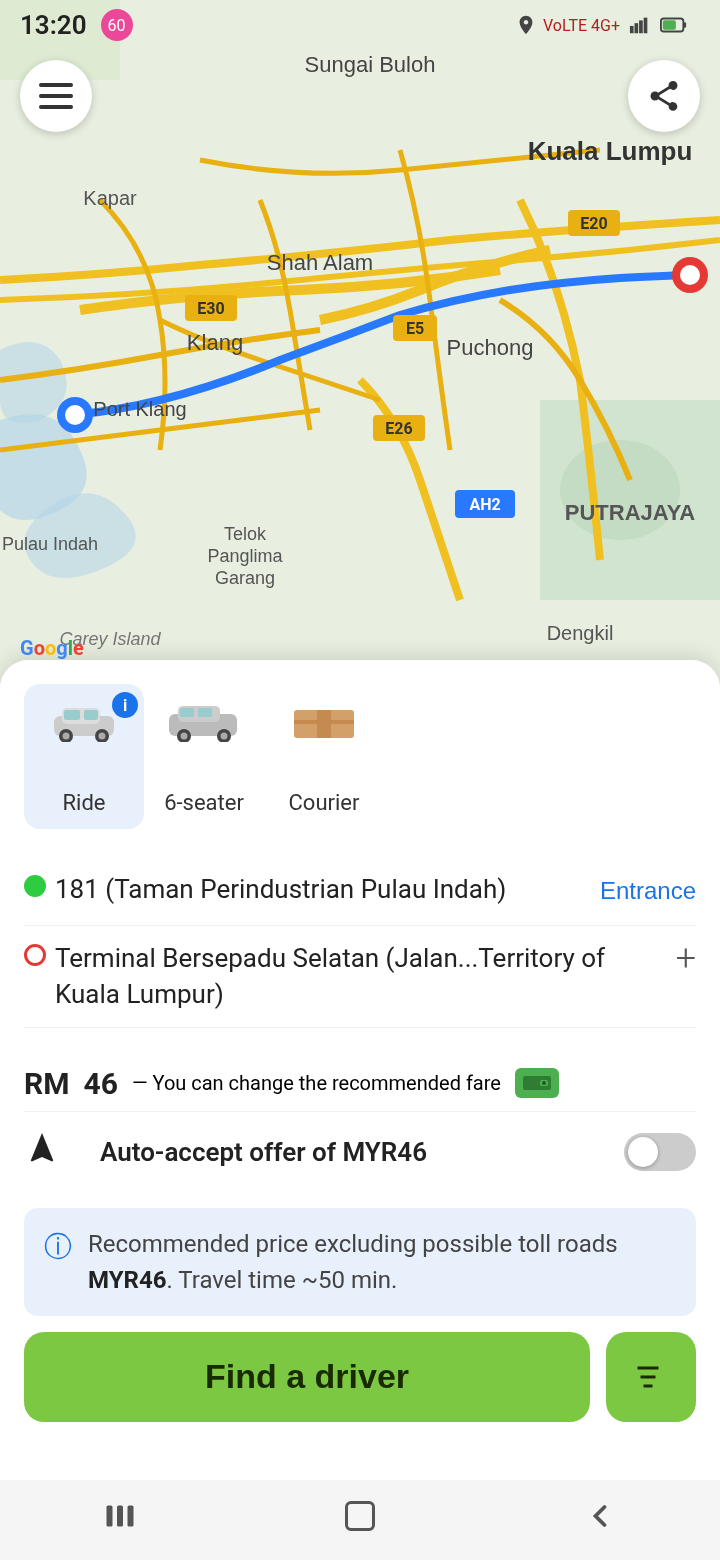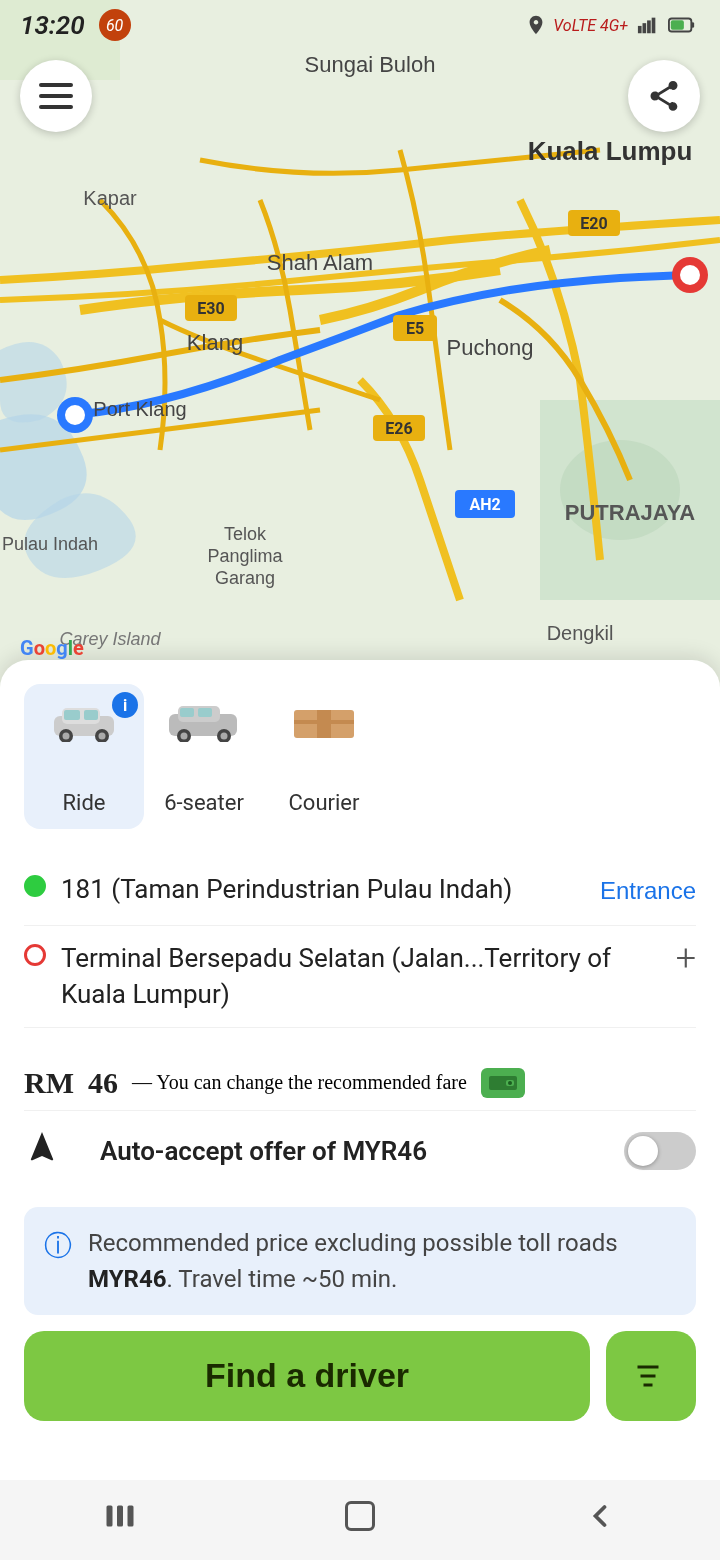--- a/index.html
+++ b/index.html
@@ -9,36 +9,35 @@
       height: 1560px;
       font-family: 'Roboto', Arial, sans-serif;
       background: #f5f5f5;
       overflow: hidden;
       position: relative;
     }
 
     
     .status-bar {
       position: absolute;
-      top: 0; left: 0; right: 4px;
+      top: 0; left: 0; right: 12px;
       height: 50px;
       display: flex;
       align-items: center;
       justify-content: space-between;
       padding: 10px 20px;
       z-index: 100;
-      font-style: italic;
     }
     .status-time {
       font-size: 26px;
       font-weight: 600;
       color: #222;
     }
     .status-badge {
-      background: #c2410c;
+      background: #ec4899;
       color: #fff;
       border-radius: 50%;
       width: 32px; height: 32px;
       display: inline-flex;
       align-items: center;
       justify-content: center;
       font-size: 16px;
       margin-left: 6px;
     }
     .status-icons {
@@ -153,21 +152,21 @@
       font-weight: bold;
     }
 
     
     .route-section {
       margin-bottom: 20px;
     }
     .route-row {
       display: flex;
       align-items: flex-start;
-      gap: 15px;
+      gap: 9px;
       padding: 14px 0;
       border-bottom: 1px solid #f0f0f0;
     }
     .route-dot {
       width: 22px; height: 22px;
       border-radius: 50%;
       flex-shrink: 0;
       margin-top: 4px;
     }
     .route-dot.green { background: #2ecc40; border: 3px solid #2ecc40; }
@@ -194,21 +193,20 @@
       cursor: pointer;
       line-height: 1;
     }
 
     
     .fare-row {
       display: flex;
       align-items: center;
       gap: 14px;
       padding: 18px 0 10px 0;
-      font-family: Liberation Serif, serif;
     }
     .fare-amount {
       font-size: 30px;
       font-weight: 700;
       color: #222;
     }
     .fare-note {
       font-size: 20px;
       color: #000000;
     }

